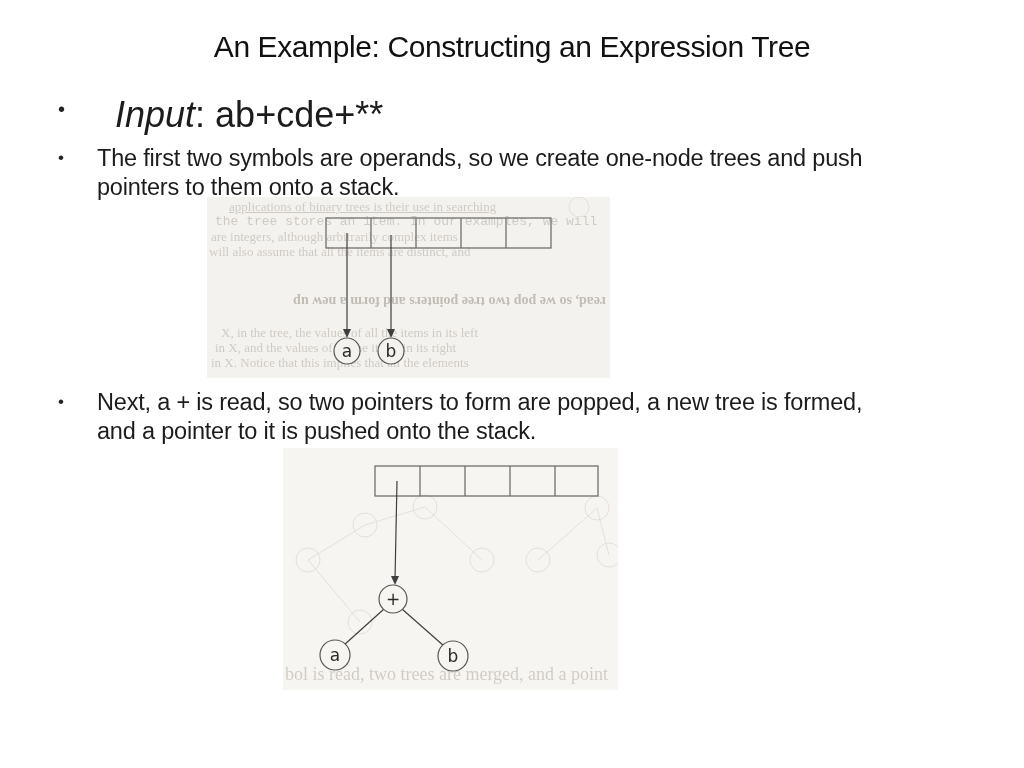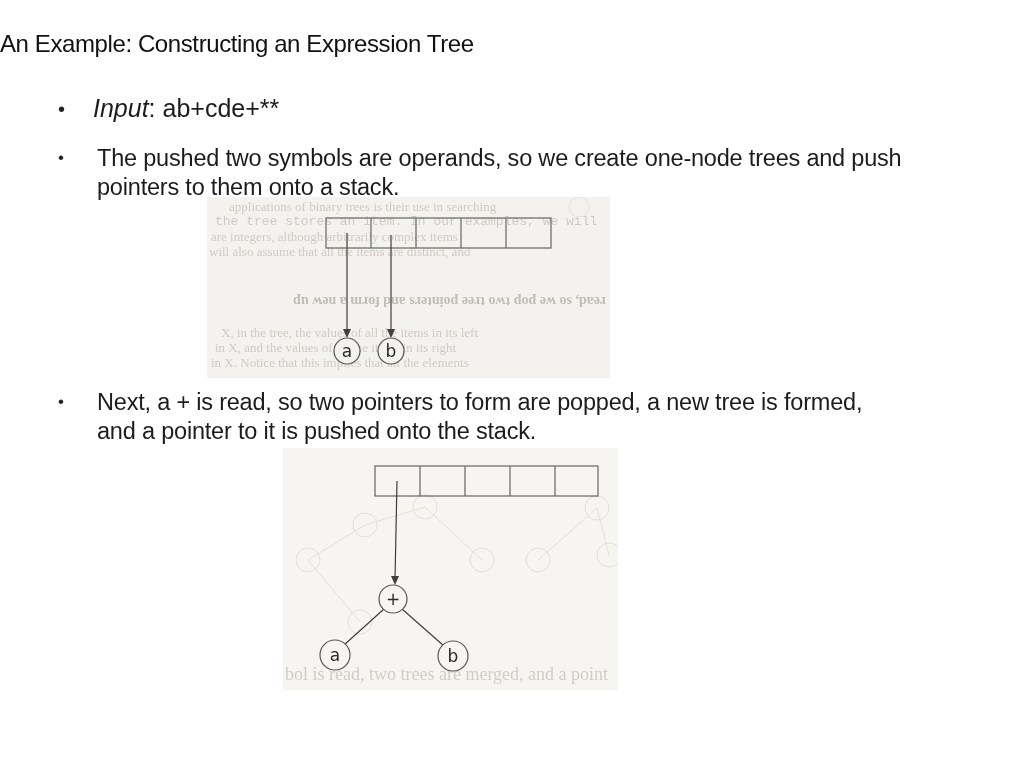--- a/index.html
+++ b/index.html
@@ -1,28 +1,28 @@
 <!DOCTYPE html>
 <html><head>
 <meta charset="utf-8">
 <style>
   html,body{margin:0;padding:0;}
   body{
     width:1024px;height:768px;background:#ffffff;position:relative;overflow:hidden;
     font-family:"Liberation Sans",sans-serif;color:#1c1c1c;
   }
   .title{
-    position:absolute;top:30px;left:0;right:0;text-align:left;
-    font-size:24px;letter-spacing:-0.4px;color:#111;
+    position:absolute;top:30px;left:0;right:0;text-align:center;
+    font-size:30px;letter-spacing:-0.4px;color:#111;
   }
   .bullet-row{position:absolute;left:58px;display:flex;}
   .marker{width:16px;flex:0 0 16px;color:#222;}
   .b1{top:94px;}
   .b1 .marker{font-size:20px;padding-top:4px;}
-  .b1 .btext{font-size:25px;margin-left:19px;}
+  .b1 .btext{font-size:36px;margin-left:41px;}
   .b1 .btext .ital{font-style:italic;}
   .b2{top:144px;}
   .b3{top:388px;}
   .body-bullet .marker{font-size:17px;padding-top:4px;}
   .body-bullet .btext{
     font-size:23.5px;line-height:29px;margin-left:23px;max-width:885px;
     white-space:pre-line;letter-spacing:-0.2px;
   }
   .scan{position:absolute;overflow:hidden;}
   .scan1{left:207px;top:197px;width:403px;height:181px;background:#f4f2ef;}
@@ -49,26 +49,26 @@
 
 <div class="title">An Example: Constructing an Expression Tree</div>
 
 <div class="bullet-row b1">
   <span class="marker">•</span>
   <span class="btext"><span class="ital">Input</span><span>: ab+cde+**</span></span>
 </div>
 
 <div class="bullet-row body-bullet b2">
   <span class="marker">•</span>
-  <span class="btext">The pushed two symbols are operands, so we create one-node trees and push
+  <span class="btext">The first two symbols are operands, so we create one-node trees and push
 pointers to them onto a stack.</span>
 </div>
 
 <div class="scan scan1">
-  <div class="ghost" style="left:22px;top:2px;">applications of binary trees is their use in searching</div>
+  <div class="ghost" style="left:22px;top:2px;text-decoration:underline;">applications of binary trees is their use in searching</div>
   <div class="ghost" style="left:8px;top:17px;font-family:Liberation Mono, monospace;">the tree stores an item. In our examples, we will</div>
   <div class="ghost" style="left:4px;top:32px;">are integers, although arbitrarily complex items</div>
   <div class="ghost" style="left:2px;top:47px;">will also assume that all the items are distinct, and</div>
   <div class="ghost mirror" style="top:96px;">read, so we pop two tree pointers and form a new up</div>
   <div class="ghost" style="left:14px;top:128px;">X, in the tree, the values of all the items in its left</div>
   <div class="ghost" style="left:8px;top:143px;">in X, and the values of all the items in its right</div>
   <div class="ghost" style="left:4px;top:158px;">in X. Notice that this implies that all the elements</div>
   <svg width="403" height="181" viewBox="0 0 403 181">
     <g>
       <circle class="ghost-shape" cx="372" cy="10" r="10"></circle>

